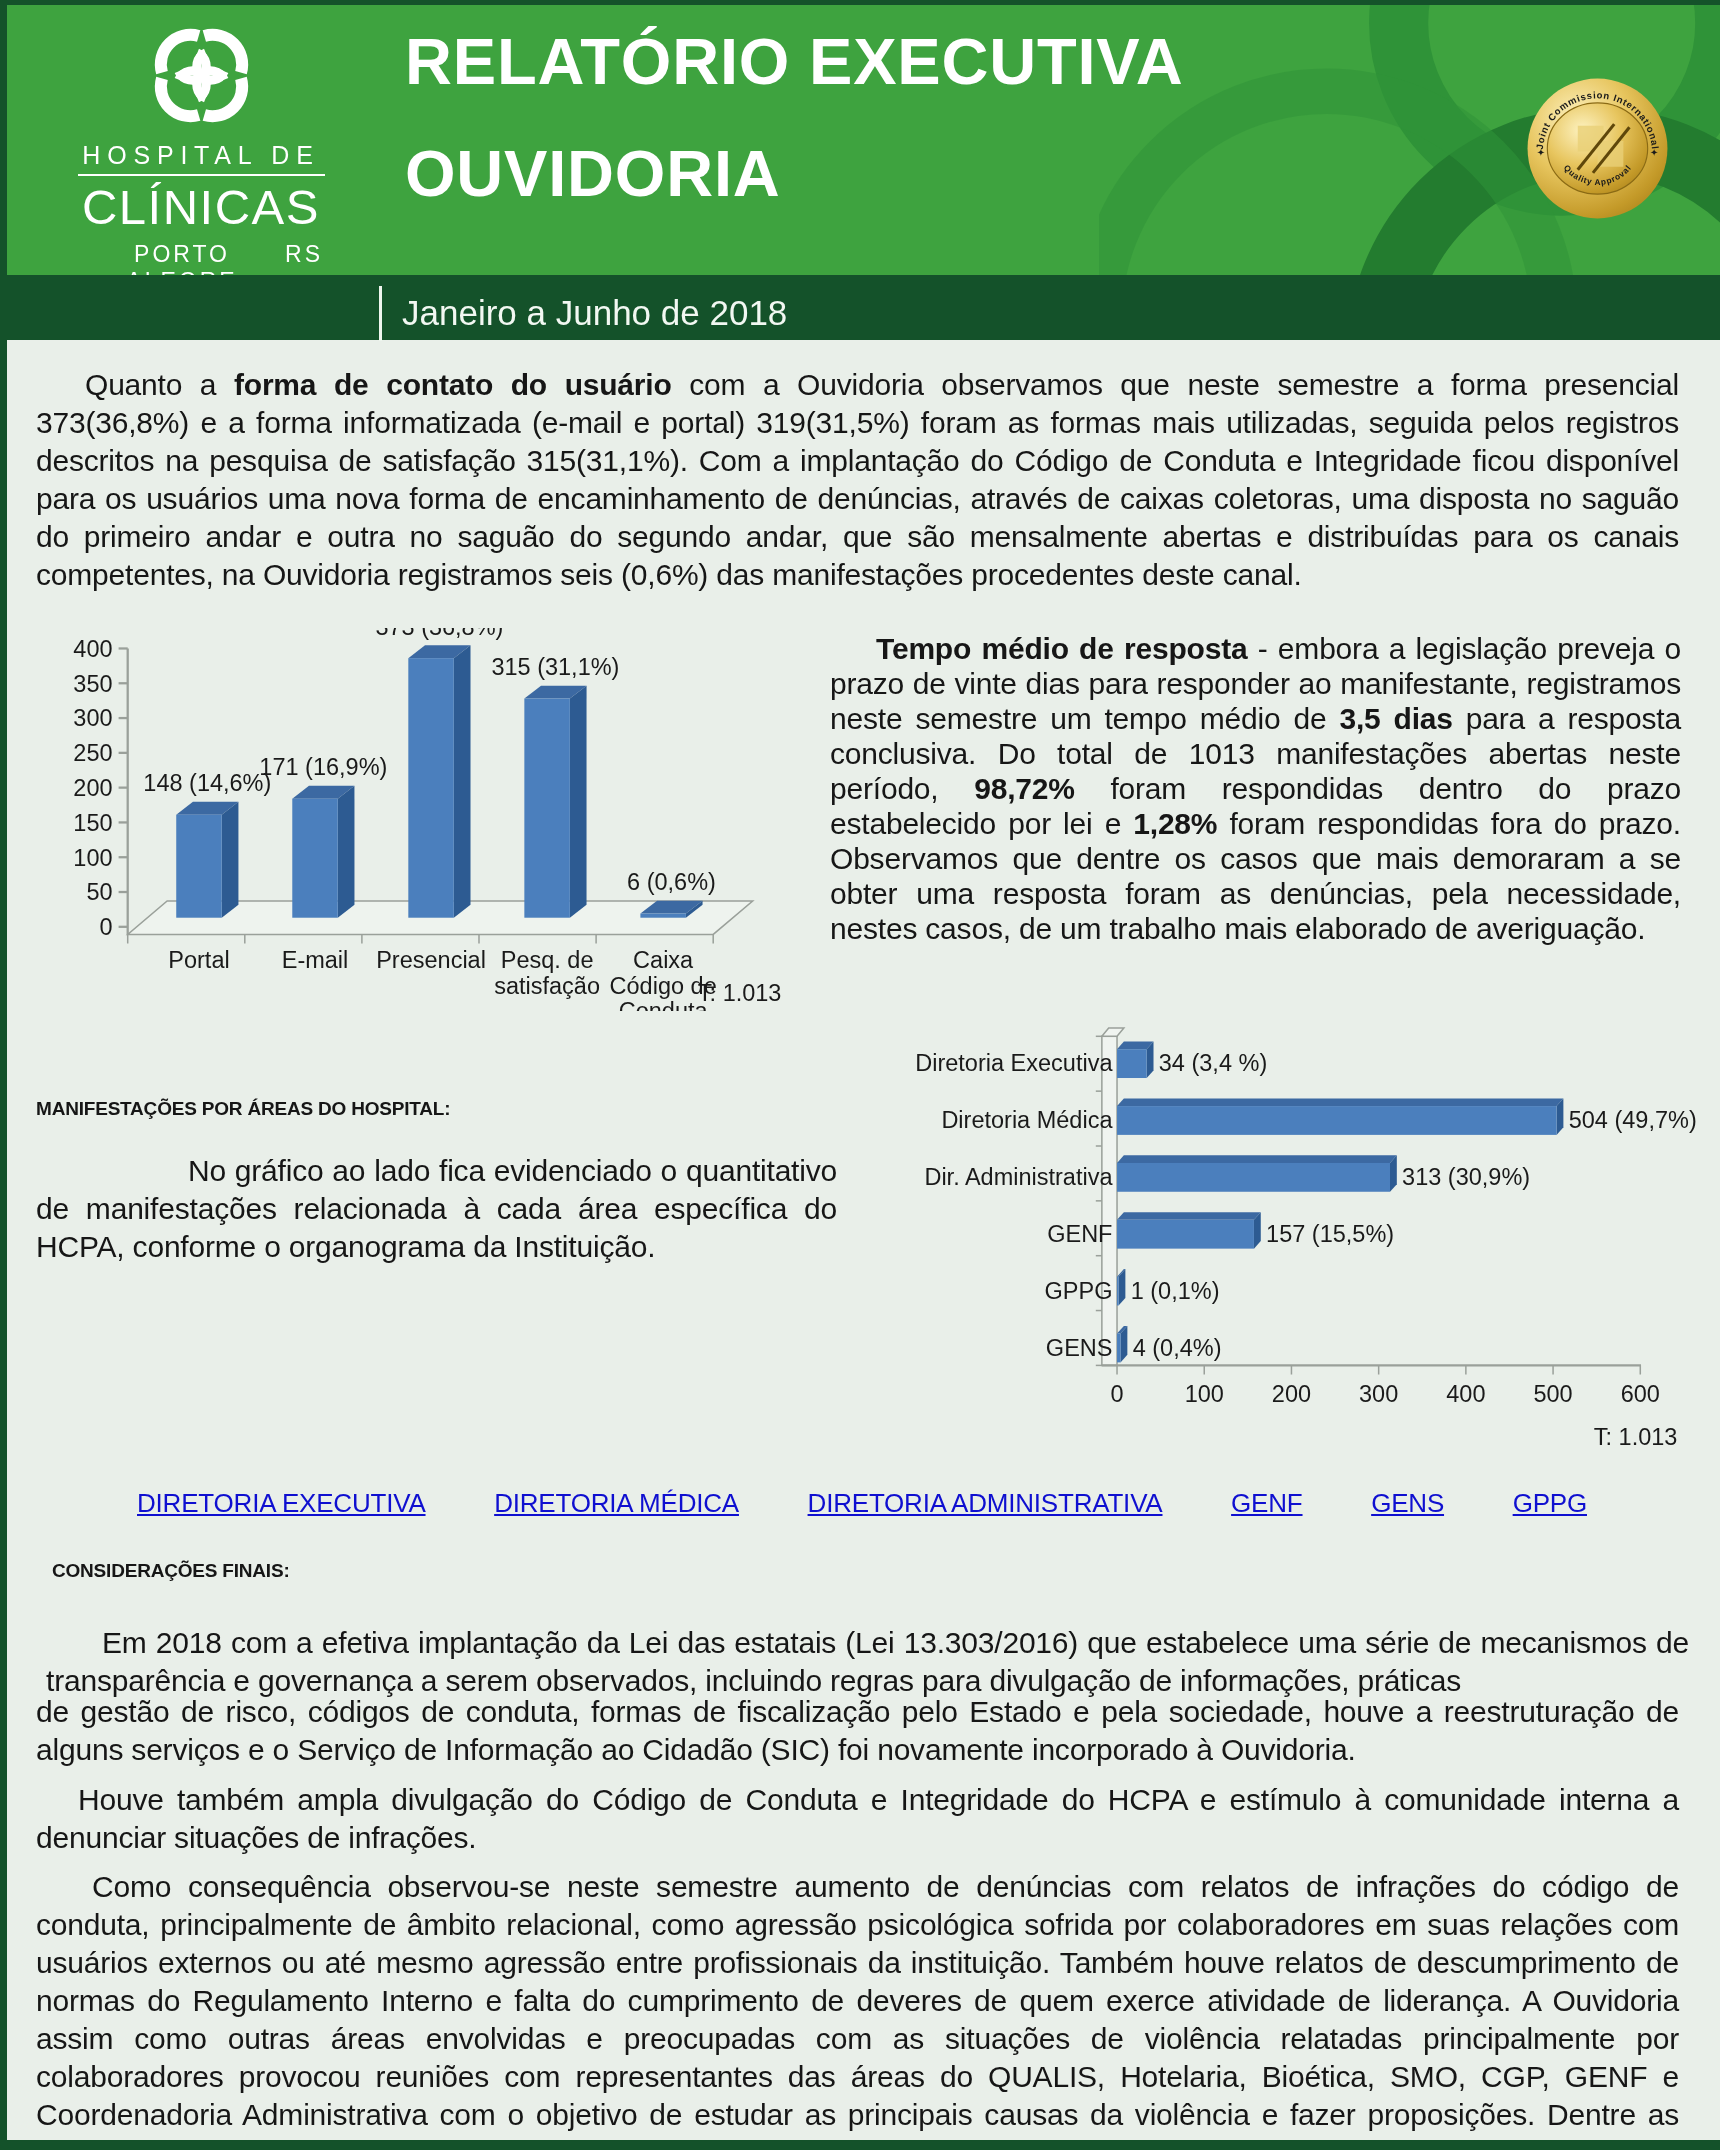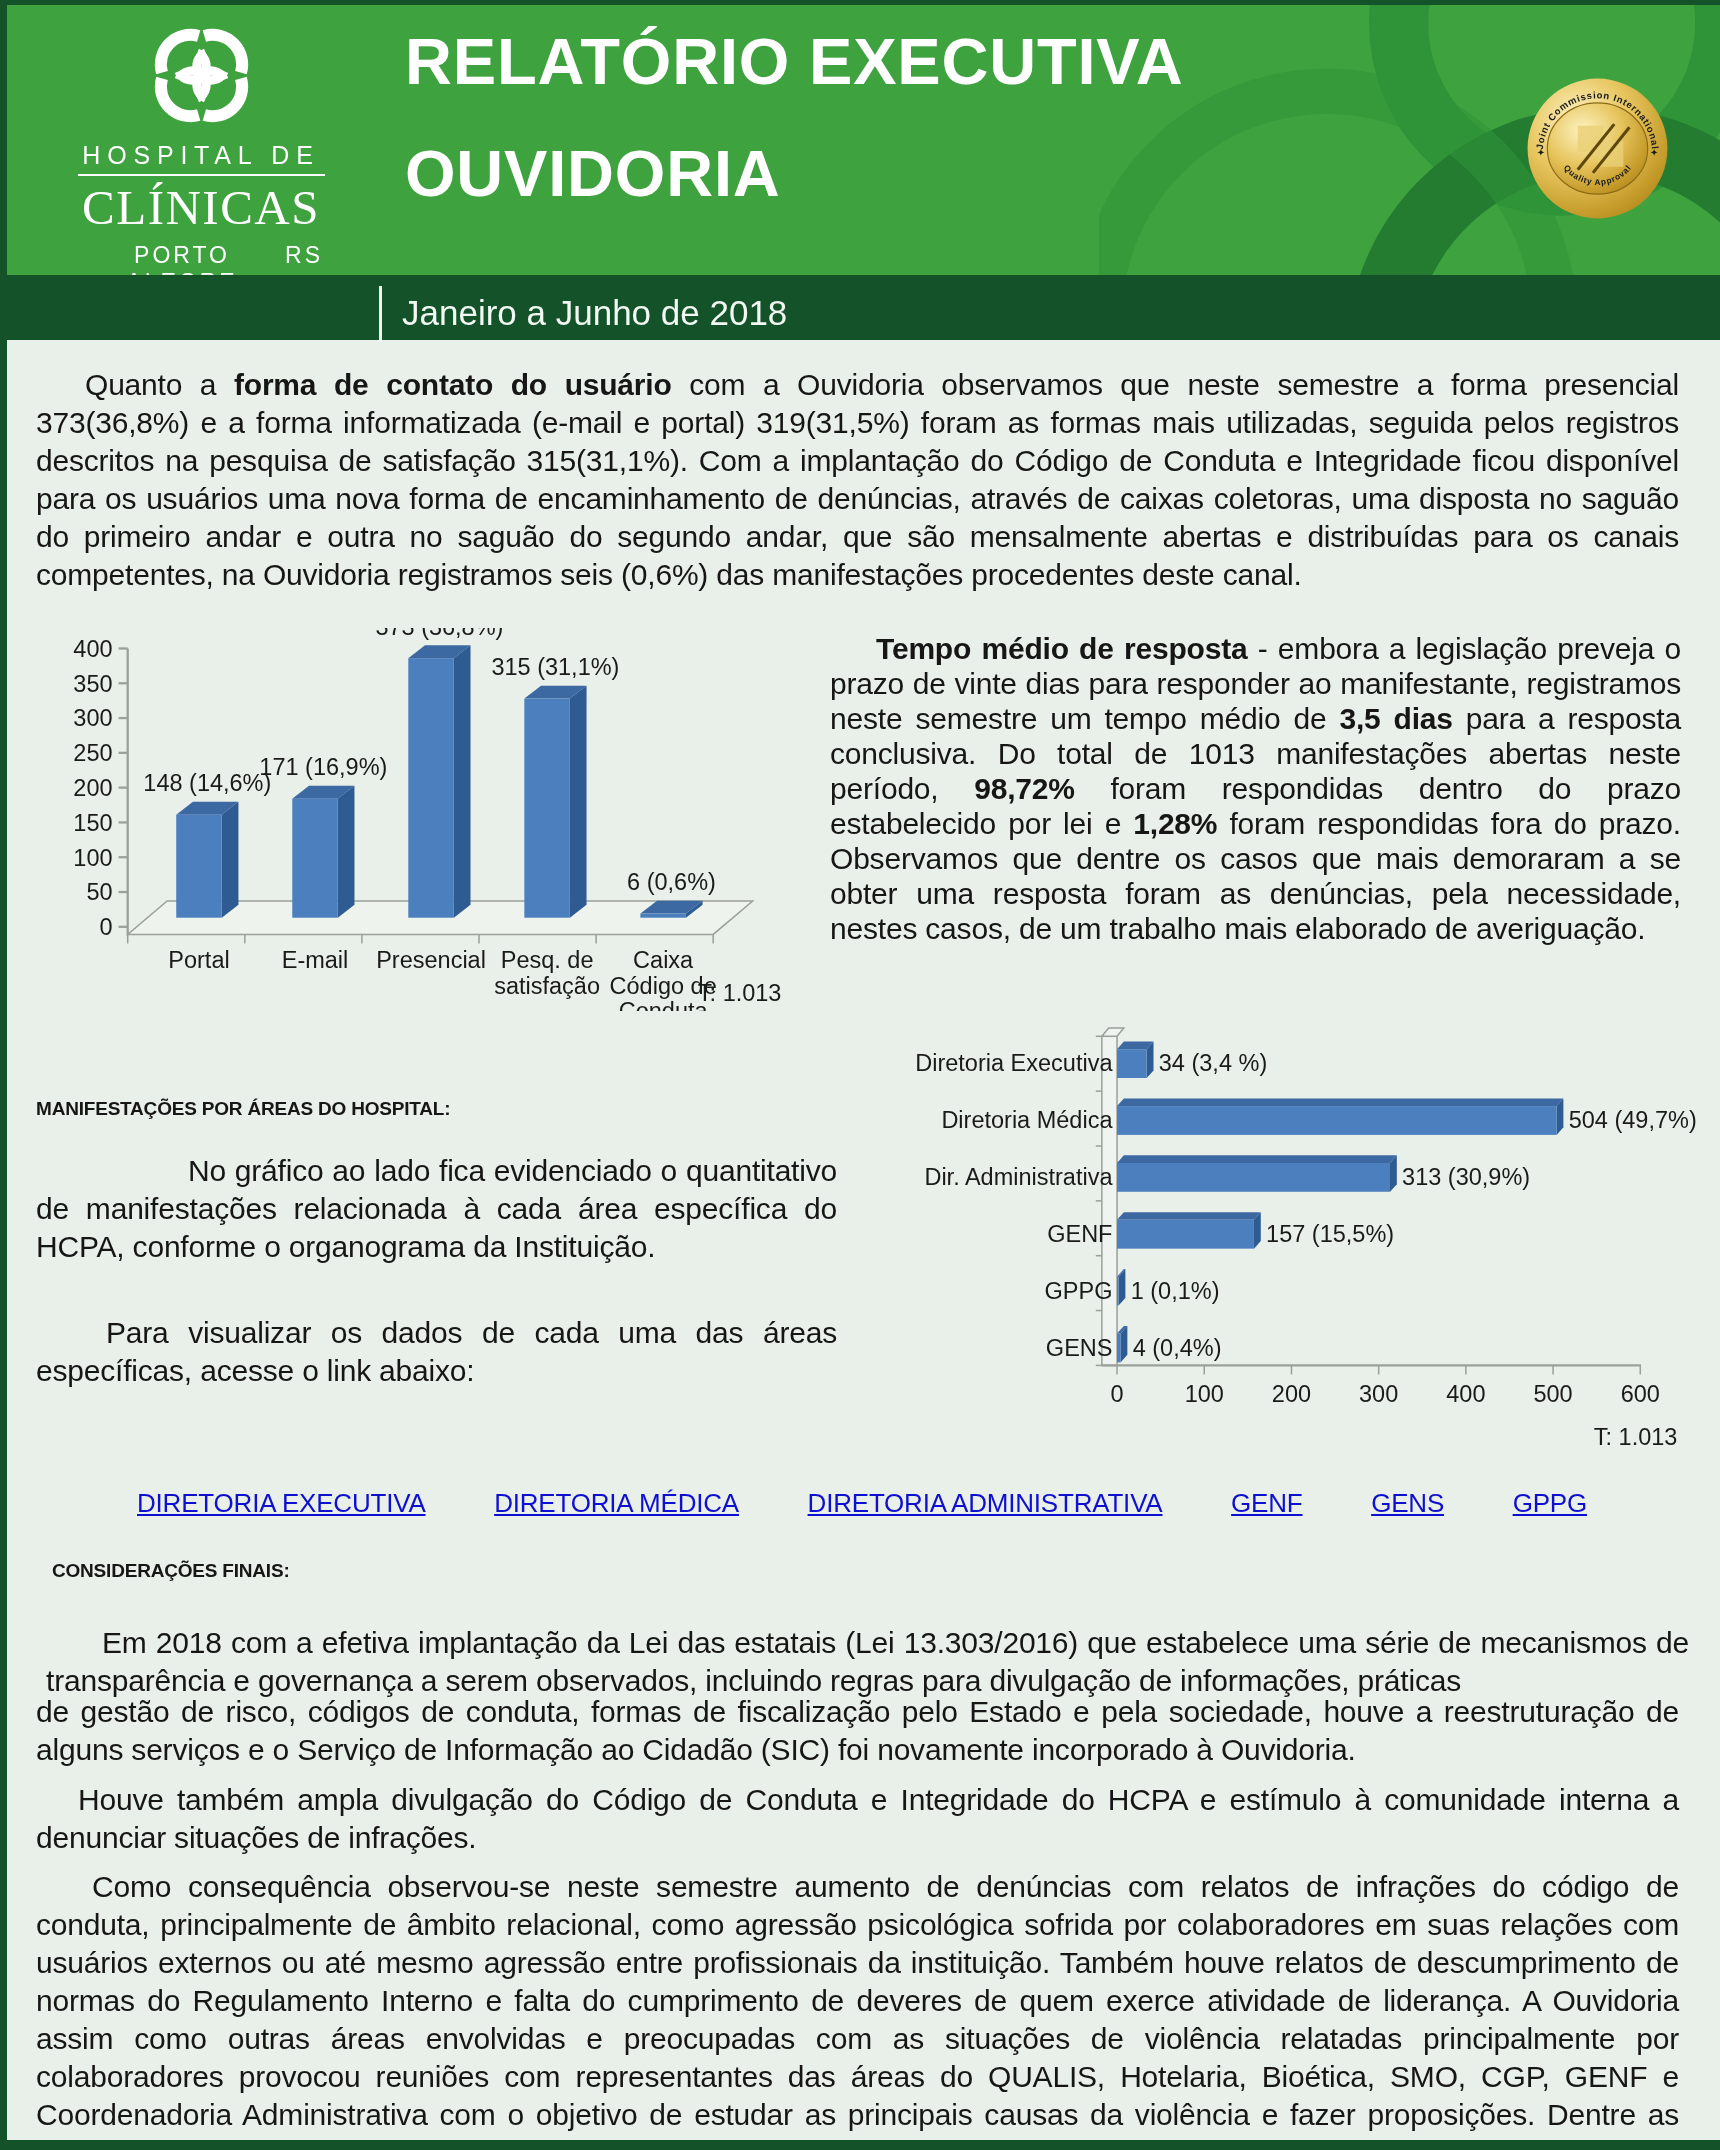--- a/index.html
+++ b/index.html
@@ -5,21 +5,21 @@
   html,body{margin:0;padding:0;background:#fff;}
   .page{position:relative;width:1721px;height:2151px;background:var(--bg,#e9efe9);
         font-family:"Liberation Sans","DejaVu Sans",sans-serif;color:#161616;overflow:hidden;}
   
   .header{position:absolute;left:0;top:0;width:1721px;height:275px;background:var(--green,#3ea33f);overflow:hidden;}
   .swoosh{position:absolute;right:0;top:0;}
   .logo{position:absolute;left:76px;top:12px;width:250px;text-align:center;color:#fff;}
   .logo-glyph{display:block;margin:0 auto;}
   .logo-l1{font-size:25px;letter-spacing:6.8px;margin-top:1.5px;white-space:nowrap;}
   .logo-rule{height:2.3px;background:#fff;margin:4.6px 1.5px 3px 1.5px;}
-  .logo-l2{font-size:49px;letter-spacing:1.5px;white-space:nowrap;font-family:Liberation Serif, serif;}
+  .logo-l2{font-size:49px;letter-spacing:1.5px;white-space:nowrap;}
   .logo-l3{display:flex;justify-content:space-between;font-size:23px;letter-spacing:3px;margin-top:6px;padding:0 3px;}
   .titles{position:absolute;left:405px;top:29px;color:#fff;font-weight:bold;line-height:1;}
   .title1{font-size:65px;letter-spacing:0.8px;}
   .title2{font-size:65px;letter-spacing:0.8px;margin-top:47px;}
   .seal{position:absolute;left:1523px;top:74px;}
   
   .dateband{position:absolute;left:0;top:275px;width:1721px;height:65px;background:var(--dark,#14522a);}
   .vrule{position:absolute;left:379px;top:10.6px;width:3px;height:55px;background:#eef6ee;}
   .date-text{position:absolute;left:402px;top:0;height:76px;display:flex;align-items:center;
              color:#f2f8f2;font-size:35px;}
@@ -173,21 +173,20 @@
         <text x="819" y="448" text-anchor="middle" font-size="31"><tspan x="819" dy="0">Caixa</tspan><tspan x="819" dy="34">Código de</tspan><tspan x="819" dy="34">Conduta</tspan></text>
       </g>
       <text x="975" y="492" text-anchor="end" font-size="31">T: 1.013</text>
     </svg>
 
   <p class="para" style="left:830px;top:631px;width:851px;text-indent:46px;line-height:35px;margin:0"><b>Tempo médio de resposta</b><span> - embora a legislação preveja o prazo de vinte dias para responder ao manifestante, registramos neste semestre um tempo médio de </span><b>3,5 dias</b><span> para a resposta conclusiva. Do total de 1013 manifestações abertas neste período, </span><b>98,72%</b><span> foram respondidas dentro do prazo estabelecido por lei e </span><b>1,28%</b><span> foram respondidas fora do prazo. Observamos que dentre os casos que mais demoraram a se obter uma resposta foram as denúncias, pela necessidade, nestes casos, de um trabalho mais elaborado de averiguação.</span></p>
 
   <div class="h" style="left:36px;top:1098px;">MANIFESTAÇÕES POR ÁREAS DO HOSPITAL:</div>
 
   <p class="para" style="left:36px;top:1152px;width:801px;text-indent:152px;margin:0">No gráfico ao lado fica evidenciado o quantitativo de manifestações relacionada à cada área específica do HCPA, conforme o organograma da Instituição.</p>
-  <p class="para" style="left:36px;top:1314px;width:801px;text-indent:70px;margin:0">Para visualizar os dados de cada uma das áreas específicas, acesse o link abaixo:</p>
 
   <svg id="chart2" style="position:absolute;left:871px;top:1009px;" width="850" height="455" viewBox="0 0 1120 600">
       <rect x="304" y="36" width="20" height="434" fill="#f0f4f0" stroke="#9aa09a" stroke-width="2"></rect>
       <polygon points="304,36 313,25 333,25 324,36" fill="#f0f4f0" stroke="#9aa09a" stroke-width="2"></polygon>
       <line x1="296" y1="36" x2="304" y2="36" stroke="#9aa09a" stroke-width="2"></line>
       <line x1="296" y1="108.33" x2="304" y2="108.33" stroke="#9aa09a" stroke-width="2"></line>
       <line x1="296" y1="180.66" x2="304" y2="180.66" stroke="#9aa09a" stroke-width="2"></line>
       <line x1="296" y1="252.99" x2="304" y2="252.99" stroke="#9aa09a" stroke-width="2"></line>
       <line x1="296" y1="325.32" x2="304" y2="325.32" stroke="#9aa09a" stroke-width="2"></line>
       <line x1="296" y1="397.65" x2="304" y2="397.65" stroke="#9aa09a" stroke-width="2"></line>

